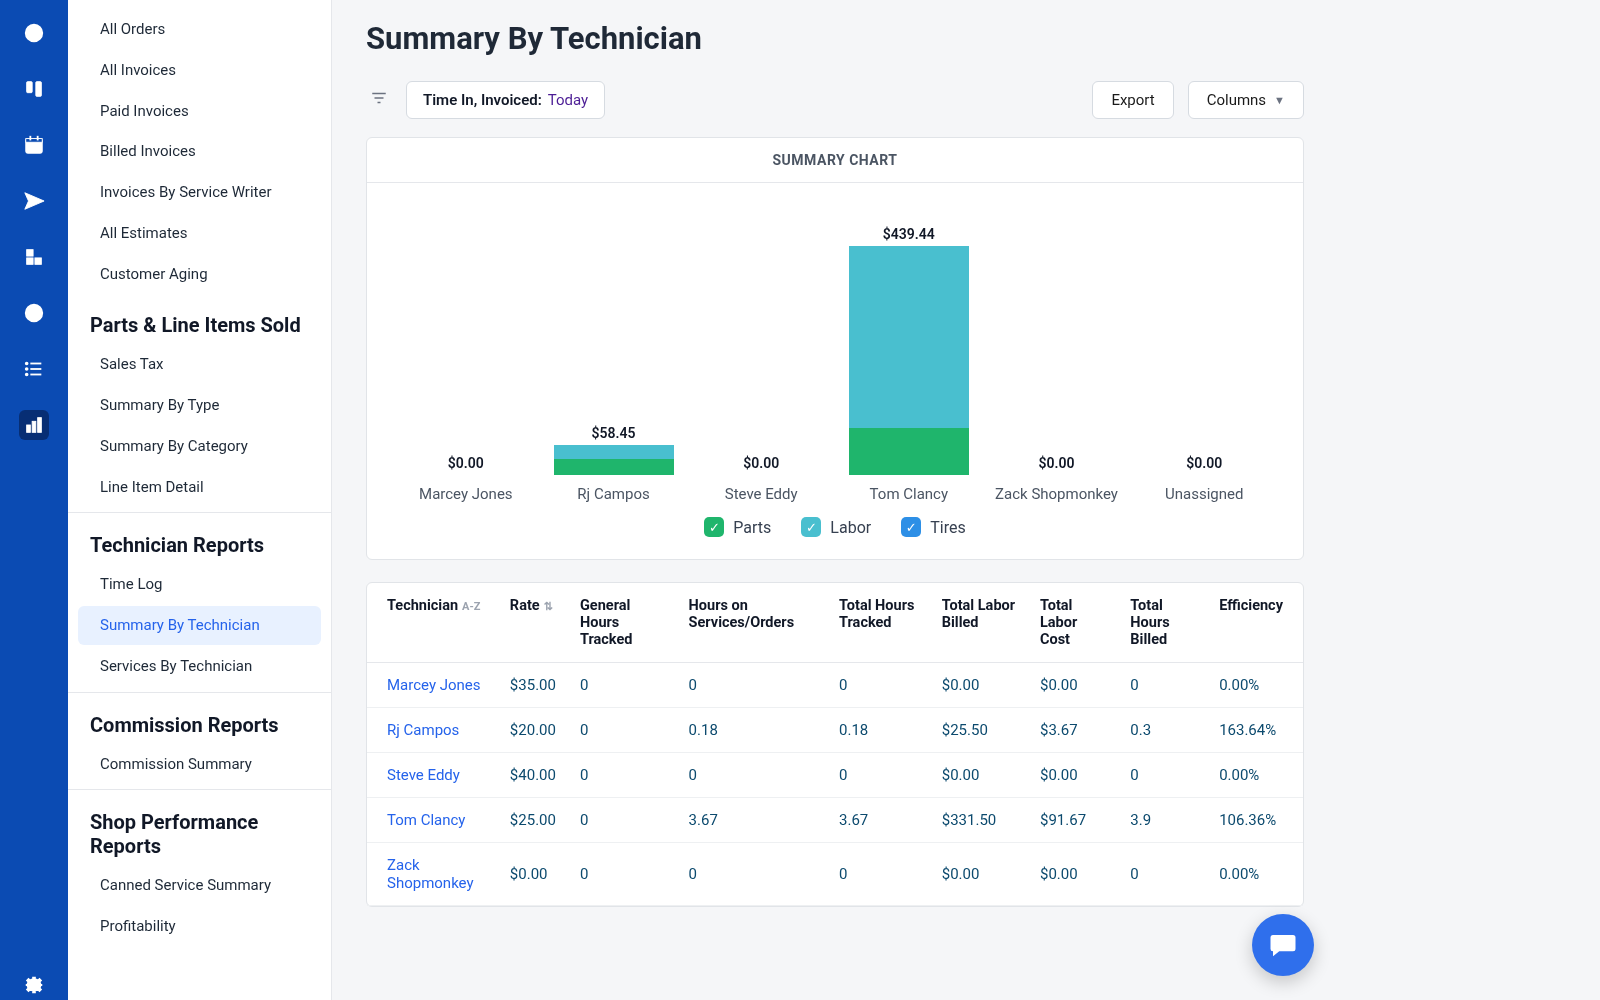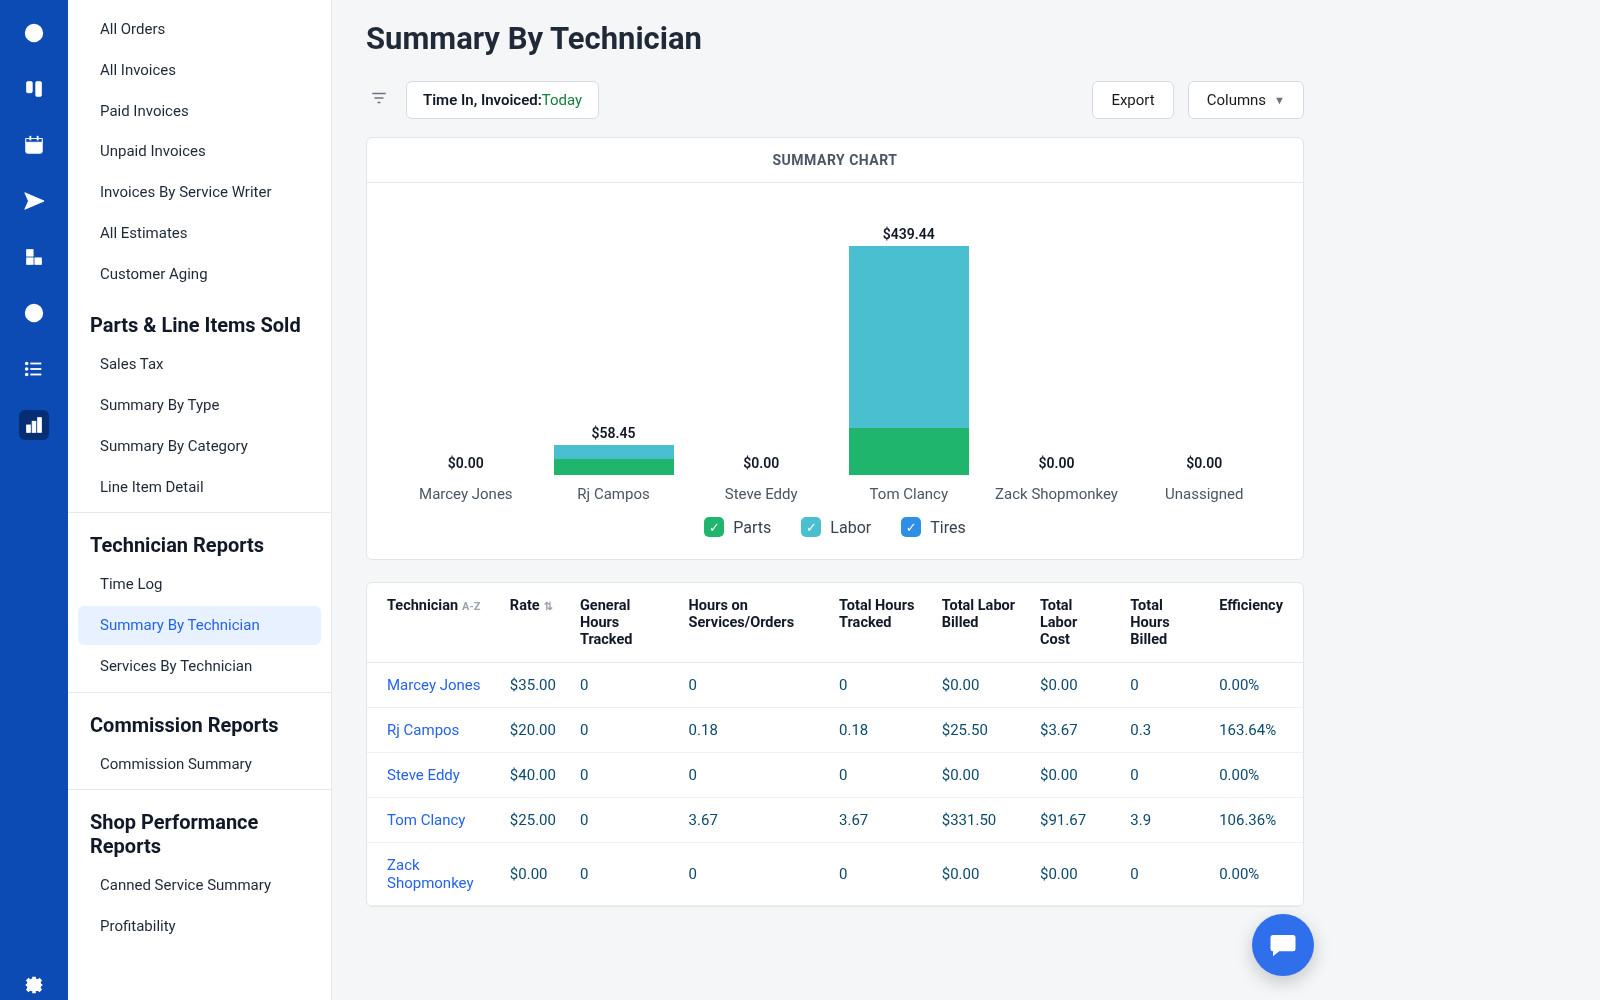--- a/index.html
+++ b/index.html
@@ -14,23 +14,23 @@
   
   .sidebar { width:264px; background:#ffffff; border-right:1px solid #e5e7eb; overflow-y:auto; flex-shrink:0; padding:8px 0 16px 0;}
   .sidebar .item { padding:10px 22px; font-size:15px; color:#1e2937; cursor:pointer; border-radius:6px; margin:2px 10px; line-height:1.25;}
   .sidebar .heading { padding:14px 22px 6px 22px; font-size:20px; font-weight:700; color:#111827; margin-top:6px;}
   .sidebar .item.selected { background:#e8f1ff; color:#2563eb; }
   .sidebar .divider { height:1px; background:#e5e7eb; margin:6px 0; }
   
   .main { flex:1; overflow-y:auto; padding:2px 34px 40px 34px; position:relative;}
   .page-title { font-size:31px; font-weight:700; margin:18px 0 24px 0; color:#1f2937;}
   .toolbar { display:flex; align-items:center; gap:14px; margin-bottom:18px;}
-  .filter-chip { background:#fff; border:1px solid #d6dbe1; border-radius:6px; padding:9px 16px; font-size:15px; display:flex; cursor:pointer;}
+  .filter-chip { background:#fff; border:1px solid #d6dbe1; border-radius:6px; padding:9px 16px; font-size:15px; display:flex; gap:6px; cursor:pointer;}
   .filter-chip .lbl { font-weight:600; color:#111827;}
-  .filter-chip .val { color:#15803d;}
+  .filter-chip .val { color:#4c1d95;}
   .filter-icon { color:#6b7280; font-size:18px; padding:4px; cursor:pointer;}
   .toolbar .grow { flex:1; }
   .btn { background:#fff; border:1px solid #d6dbe1; border-radius:6px; padding:9px 18px; font-size:15px; cursor:pointer; display:flex; align-items:center; gap:8px;}
   .btn .chev { font-size:11px; color:#6b7280;}
   
   .card { background:#fff; border:1px solid #e1e4e8; border-radius:6px; margin-bottom:22px;}
   .card-header { padding:14px 20px; font-size:14px; letter-spacing:.5px; font-weight:700; color:#4b5563; border-bottom:1px solid #e5e7eb;text-align:center;}
   .chart-area { padding:20px 20px 8px 20px;}
   .chart { display:flex; align-items:flex-end; justify-content:space-around; height:300px; gap:10px; padding:0 10px;}
   .bar-col { flex:1; display:flex; flex-direction:column; align-items:center; height:100%; justify-content:flex-end;}
@@ -125,21 +125,21 @@
           <circle cx="12" cy="12" r="3"></circle>
           <path d="M19 12h2m-2 0a7 7 0 0 0-1-3.5l1.5-1.5-1.5-1.5L16.5 7A7 7 0 0 0 13 6V4h-2v2a7 7 0 0 0-3.5 1L6 5.5 4.5 7 6 8.5A7 7 0 0 0 5 12H3m2 0a7 7 0 0 0 1 3.5L4.5 17 6 18.5 7.5 17a7 7 0 0 0 3.5 1v2h2v-2a7 7 0 0 0 3.5-1l1.5 1.5 1.5-1.5-1.5-1.5A7 7 0 0 0 19 12z"></path>
         </svg>
       </div>
     </div>
 
   <div class="sidebar" id="sidebar">
       <div class="item">All Orders</div>
       <div class="item">All Invoices</div>
       <div class="item">Paid Invoices</div>
-      <div class="item">Unpaid Invoices</div>
+      <div class="item">Billed Invoices</div>
       <div class="item">Invoices By Service Writer</div>
       <div class="item">All Estimates</div>
       <div class="item">Customer Aging</div>
       <div class="heading">Parts &amp; Line Items Sold</div>
       <div class="item">Sales Tax</div>
       <div class="item">Summary By Type</div>
       <div class="item">Summary By Category</div>
       <div class="item">Line Item Detail</div>
       <div class="divider"></div>
       <div class="heading">Technician Reports</div>

